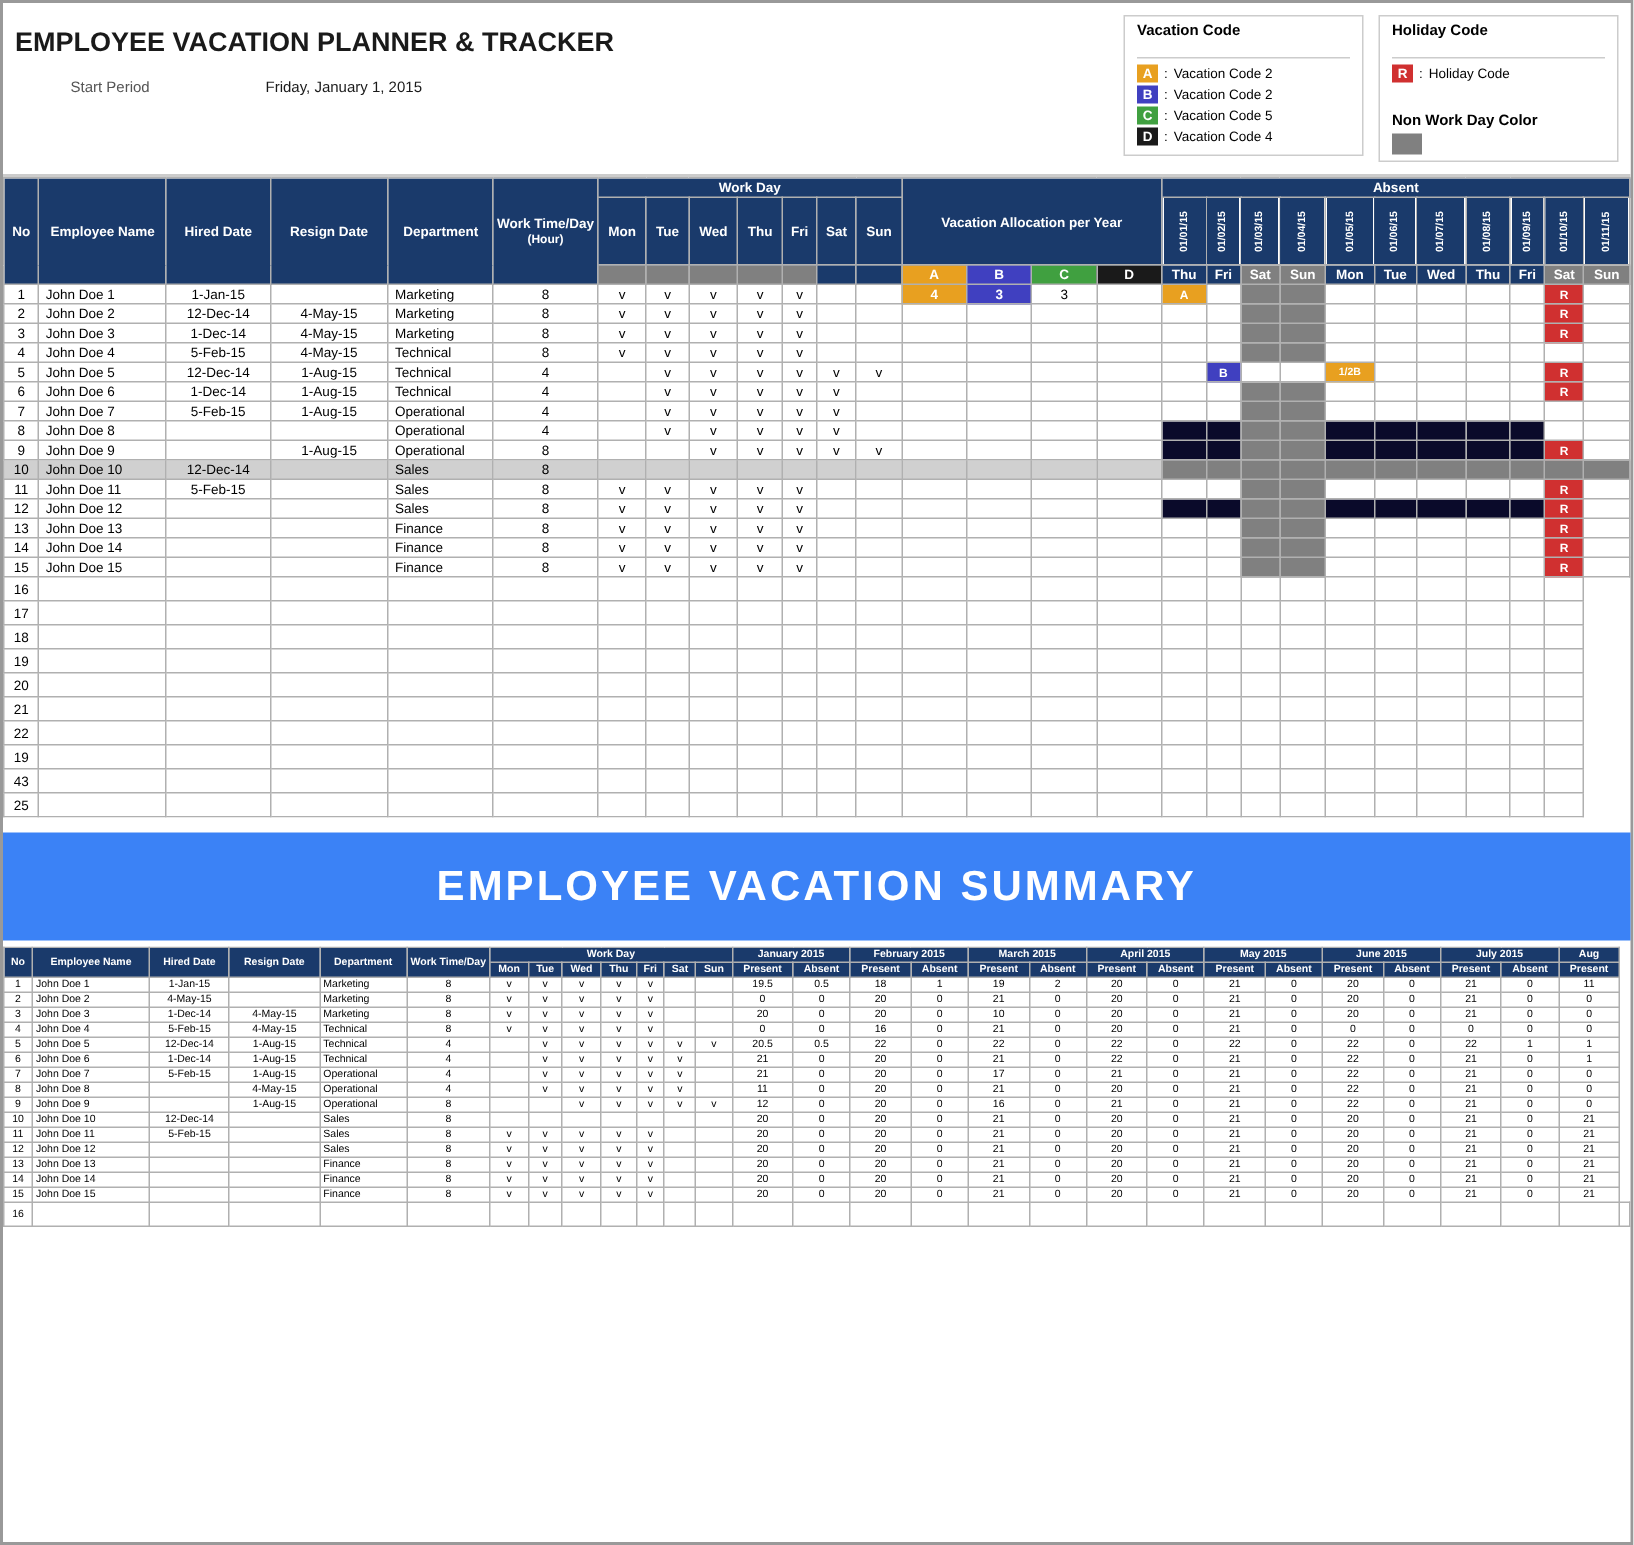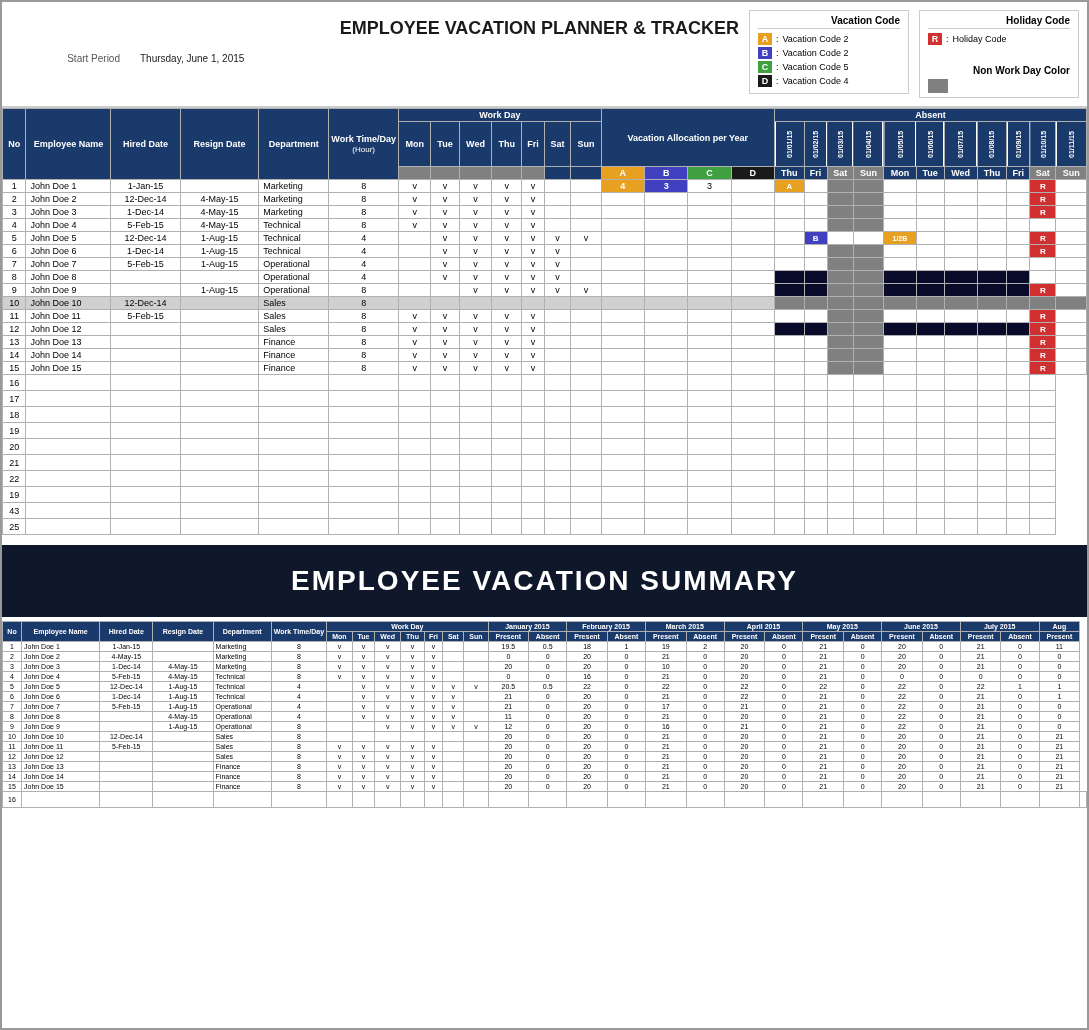--- a/index.html
+++ b/index.html
@@ -1,29 +1,29 @@
 <!DOCTYPE html>
 <html><head>
   <meta charset="utf-8">
   <style>
     * { box-sizing: border-box; margin: 0; padding: 0; }
     body { font-family: Arial, sans-serif; font-size: 11px; background: #f0f0f0; }
     .outer { border: 2px solid #999; background: white; width: 1089px; min-height: 1030px; }
     
     
     .top-section { padding: 8px; background: white; border-bottom: 2px solid #ccc; }
-    .top-row { display: flex; align-items: flex-start; gap: 10px; text-align: right; }
+    .top-row { display: flex; align-items: flex-start; gap: 10px; }
     .title-area { flex: 1; }
     .main-title { font-size: 18px; font-weight: bold; color: #1a1a1a; padding: 8px 0; }
     .period-info { margin-top: 6px; font-size: 10px; }
     .period-row { display: flex; gap: 20px; margin-bottom: 2px; }
-    .period-label { color: #555; width: 110px; }
+    .period-label { color: #555; width: 110px; margin-left: 37px; }
     .period-value { color: #1a1a1a; font-weight: 500; }
     .legend-box { border: 1px solid #ccc; padding: 4px 8px; min-width: 160px; }
-    .legend-title { font-weight: bold; font-size: 10px; margin-bottom: 4px; border-bottom: 1px solid #ccc; padding-bottom: 2px; }
+    .legend-title { font-weight: bold; font-size: 10px; margin-bottom: 4px; border-bottom: 1px solid #ccc; padding-bottom: 12px; }
     .legend-item { display: flex; align-items: center; gap: 4px; margin-bottom: 2px; font-size: 9px; }
     .legend-color { width: 14px; height: 12px; display: flex; align-items: center; justify-content: center; font-weight: bold; font-size: 9px; color: white; }
     .legend-color.a { background: #e8a020; }
     .legend-color.b { background: #4040c0; }
     .legend-color.c { background: #40a040; }
     .legend-color.d { background: #1a1a1a; }
     .legend-color.r { background: #d03030; }
     .non-work-label { font-size: 10px; font-weight: bold; margin-top: 20px; }
     .non-work-color { width: 20px; height: 14px; background: #808080; display: inline-block; }
     
@@ -40,21 +40,21 @@
     .cell-holiday { background: #d03030 !important; color: white; font-weight: bold; font-size: 8px; }
     .cell-vac-a { background: #e8a020 !important; color: white; font-weight: bold; font-size: 8px; }
     .cell-vac-b { background: #4040c0 !important; color: white; font-weight: bold; font-size: 8px; }
     .cell-half-a { background: #e8a020 !important; color: white; font-weight: bold; font-size: 7px; }
     
     .date-header { writing-mode: vertical-rl; transform: rotate(180deg); font-size: 7px; padding: 2px 0; height: 45px; }
     
     .empty-row td { height: 16px; }
     
     
-    .summary-section { background: #0f172a; padding: 20px 0; text-align: center; margin-top: 10px; }
+    .summary-section { background: #3b82f6; padding: 20px 0; text-align: center; margin-top: 10px; }
     .summary-title { font-size: 28px; font-weight: bold; color: white; letter-spacing: 2px; }
     
     .summary-table-container { overflow: hidden; margin-top: 4px; }
     table.summary { width: 100%; border-collapse: collapse; font-size: 7px; }
     table.summary th, table.summary td { border: 1px solid #b0b0b0; text-align: center; padding: 1px 2px; white-space: nowrap; }
     table.summary th { background: #1a3a6b; color: white; font-weight: bold; vertical-align: middle; }
     table.summary td.name-col { text-align: left; padding-left: 2px; }
     table.summary td.dept-col { text-align: left; padding-left: 2px; }
   </style>
 </head>
@@ -62,21 +62,21 @@
 
 <div class="outer">
 
   <div class="top-section">
     <div class="top-row">
       <div class="title-area">
         <div class="main-title">EMPLOYEE VACATION PLANNER &amp; TRACKER</div>
         <div class="period-info">
           <div class="period-row">
             <span class="period-label">Start Period</span>
-            <span class="period-value">Thursday, June 1, 2015</span>
+            <span class="period-value">Friday, January 1, 2015</span>
           </div>
         </div>
       </div>
 
       <div class="legend-box">
         <div class="legend-title">Vacation Code</div>
         <div class="legend-item">
           <span class="legend-color a">A</span>
           <span>:</span>
           <span>Vacation Code 2</span>
@@ -117,21 +117,21 @@
 
   <div class="main-table-container">
     <table class="planner">
       <thead>
         <tr>
           <th rowspan="3">No</th>
           <th rowspan="3">Employee Name</th>
           <th rowspan="3">Hired Date</th>
           <th rowspan="3">Resign Date</th>
           <th rowspan="3">Department</th>
-          <th rowspan="3" style="width:40px;">Work Time/Day<br><span style="font-weight:normal;font-size:8px;">(Hour)</span></th>
+          <th rowspan="3" style="width:40px;">Work Time/Day<br><span style="font-weight:bold;font-size:8px;">(Hour)</span></th>
           <th colspan="7">Work Day</th>
           <th colspan="4" rowspan="2">Vacation Allocation per Year</th>
           <th colspan="11">Absent</th>
         </tr>
         <tr>
           <th>Mon</th>
           <th>Tue</th>
           <th>Wed</th>
           <th>Thu</th>
           <th>Fri</th>

